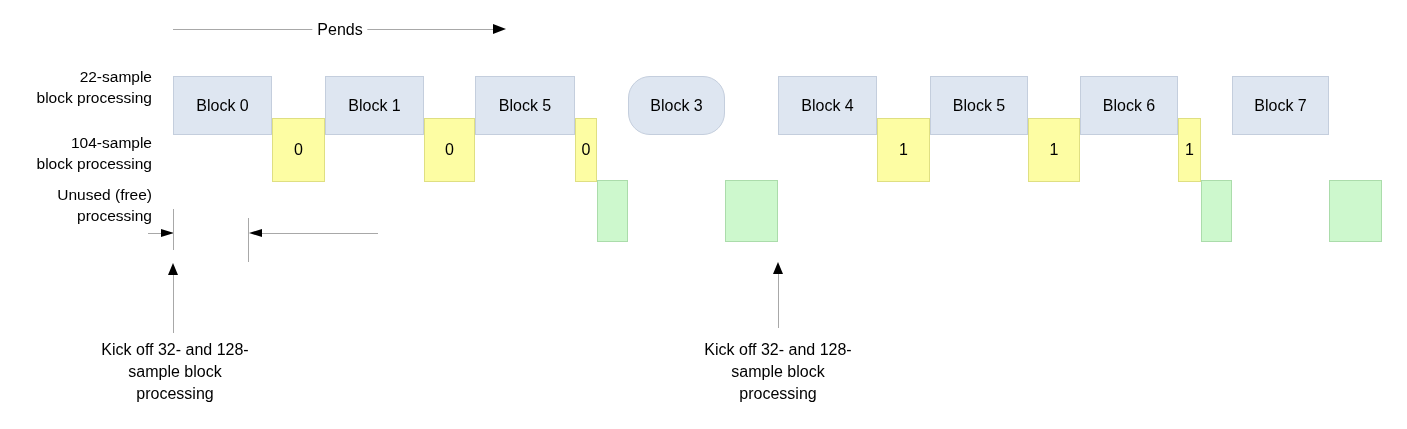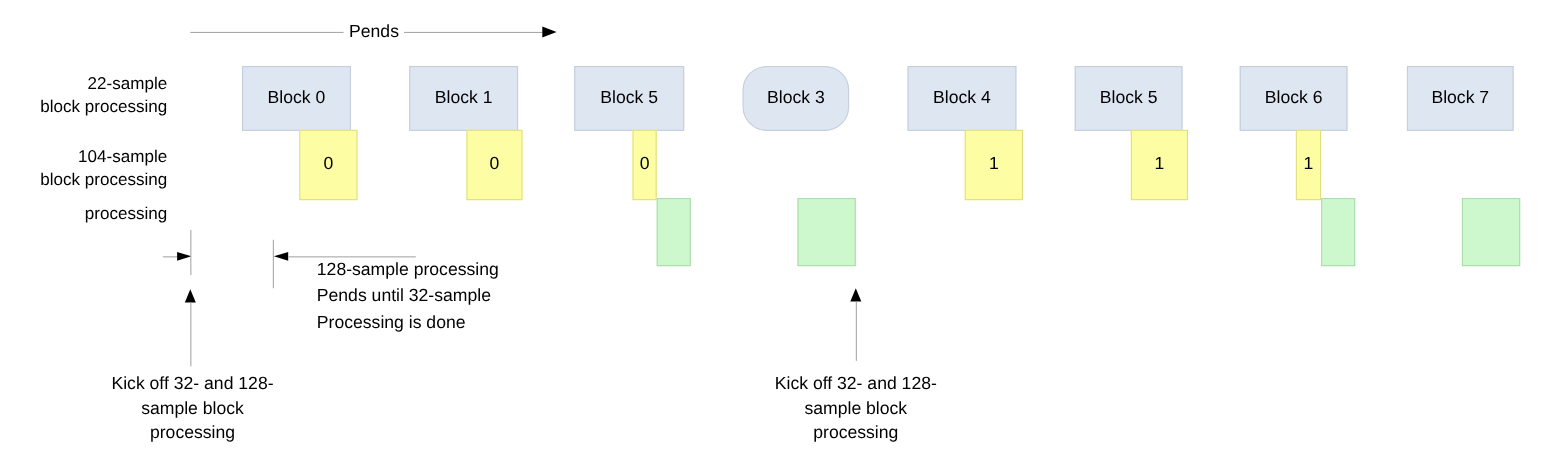--- a/index.html
+++ b/index.html
@@ -20,21 +20,21 @@
   .time-label{position:absolute;top:20px;left:340px;transform:translateX(-50%);
     background:#fff;padding:0 5px;font-size:16px;line-height:19px;}
 
   
   .row-label{position:absolute;left:0;width:152px;text-align:right;
     font-size:15.5px;line-height:21px;}
 
   
   .block{position:absolute;box-sizing:border-box;display:flex;align-items:center;
     justify-content:center;font-size:16px;}
-  .block.blue{top:60px;height:59px;background:var(--blue-fill);border:1.5px solid var(--blue-border);margin-left:47px;}
+  .block.blue{top:76px;height:59px;background:var(--blue-fill);border:1.5px solid var(--blue-border);}
   .block.yellow{top:118px;height:64px;background:var(--yellow-fill);border:1.5px solid var(--yellow-border);}
   .block.green{top:180px;height:62px;background:var(--green-fill);border:1.5px solid var(--green-border);}
 
   
   .note{position:absolute;font-size:16px;}
   .note-left{text-align:left;line-height:24px;}
   .note-center{text-align:center;line-height:22px;}
 </style>
 </head>
 <body>
@@ -47,20 +47,21 @@
 
   <div class="row-label" style="top:66px;">
     <div>22-sample</div>
     <div>block processing</div>
   </div>
   <div class="row-label" style="top:132px;">
     <div>104-sample</div>
     <div>block processing</div>
   </div>
   <div class="row-label" style="top:184px;">
+    <div>Unused (free)</div>
     <div>processing</div>
   </div>
 
   <div id="blocks-layer">
       <div class="block blue" style="left: 173px; width: 99px;">
         <span>Block 0</span>
       </div>
       <div class="block blue" style="left: 325px; width: 99px;">
         <span>Block 1</span>
       </div>
@@ -107,25 +108,20 @@
     </div>
 
   <div class="hline" style="left:148px;top:233px;width:14px;"></div>
   <div class="ah ah-left" style="left:161px;top:229px;transform:scaleX(-1);border-right-color:var(--arrow-black);"></div>
   <div class="vline" style="left:173px;top:209px;height:41px;"></div>
 
   <div class="ah ah-left" style="left:249px;top:229px;"></div>
   <div class="hline" style="left:262px;top:233px;width:116px;"></div>
   <div class="vline" style="left:248px;top:218px;height:44px;"></div>
 
-  <div class="note note-left" style="left:288px;top:234px;width:190px;">
-    <div>128-sample processing</div>
-    <div>Pends until 32-sample</div>
-    <div>Processing is done</div>
-  </div>
 
   <div class="ah ah-up" style="left:168px;top:263px;"></div>
   <div class="vline" style="left:173px;top:275px;height:58px;"></div>
   <div class="note note-center" style="left:75px;top:339px;width:200px;">
     <div>Kick off 32- and 128-</div>
     <div>sample block</div>
     <div>processing</div>
   </div>
 
   <div class="ah ah-up" style="left:773px;top:262px;"></div>

